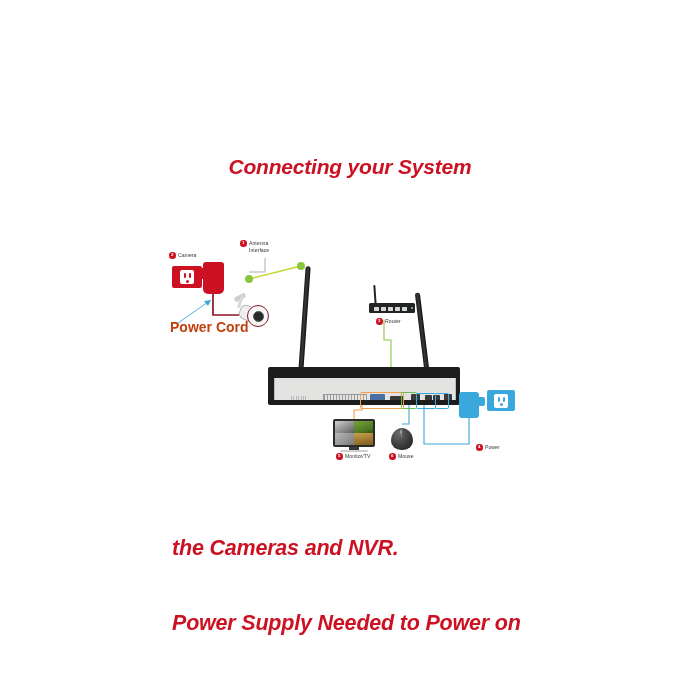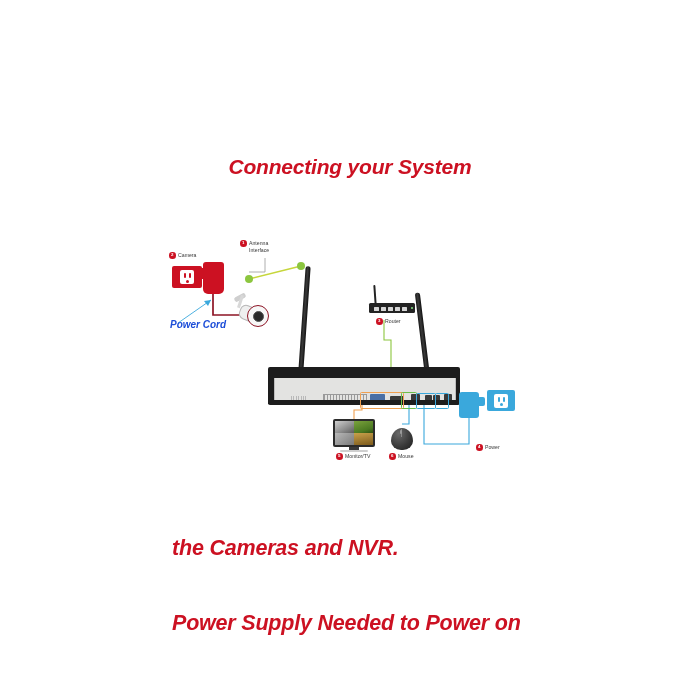--- a/index.html
+++ b/index.html
@@ -77,24 +77,23 @@
     font-weight: bold;
     margin-top: 0.2px;
   }
   .callout .ctext { padding-top: 0.3px; }
 
   
   #power-cord-label {
     position: absolute;
     left: 170px;
     top: 319px;
-    font-size: 10px;
+    font-size: 14px;
     font-weight: bold;
-    font-style: italic;
-    color: #1d4ed8;
+    color: #c2410c;
     white-space: nowrap;
   }
 
   
   #cam-outlet {
     position: absolute;
     left: 172px;
     top: 266px;
     width: 30px;
     height: 22px;

